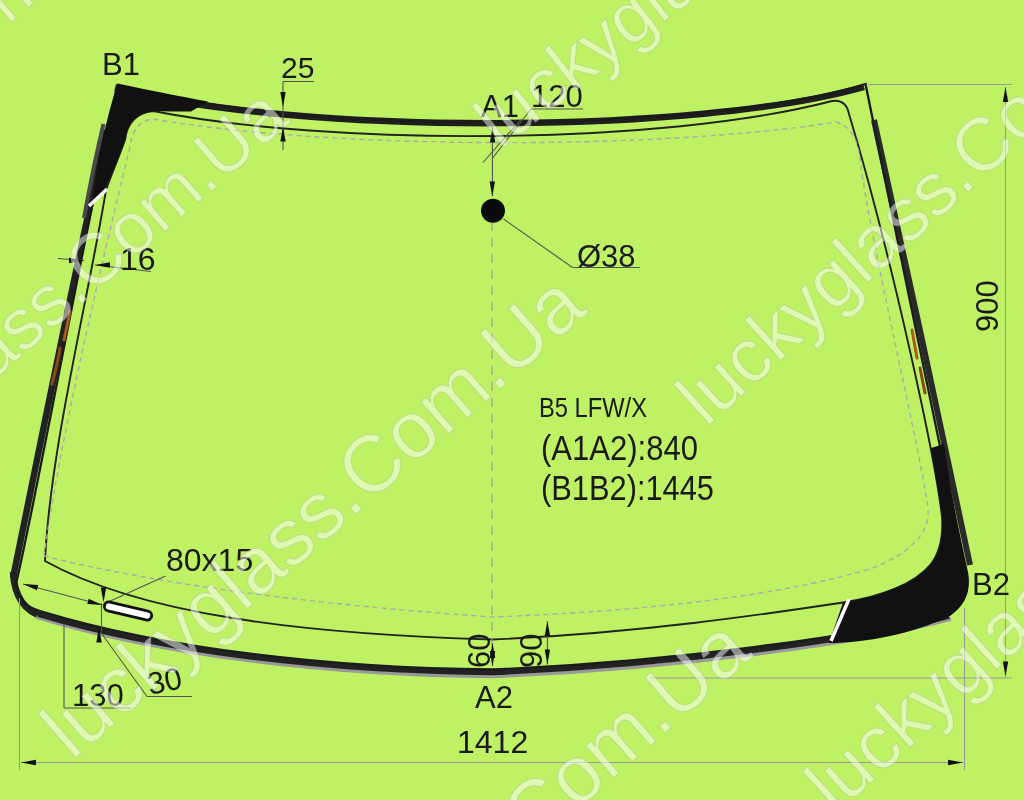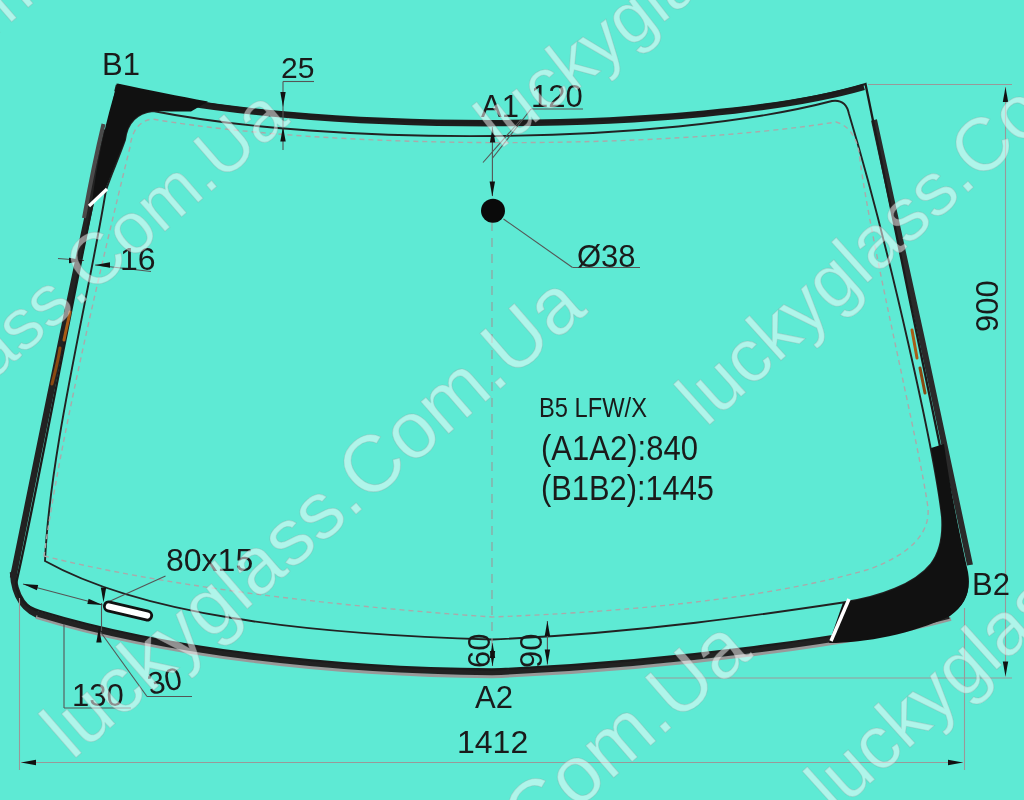--- a/index.html
+++ b/index.html
@@ -1,16 +1,16 @@
 <!DOCTYPE html>
 <html><head>
 <meta charset="utf-8">
 <style>
   html,body{margin:0;padding:0;background:#ffffff;}
-  #page{width:1024px;height:800px;position:relative;overflow:hidden;background:#5eead4;
+  #page{width:1024px;height:800px;position:relative;overflow:hidden;background:#bef264;
         font-family:"Liberation Sans", sans-serif;}
   svg{position:absolute;top:0;left:0;}
   text{font-family:"Liberation Sans", sans-serif;-webkit-font-smoothing:antialiased;}
 </style>
 </head>
 <body>
 <div id="page">
 <svg width="1024" height="800" viewBox="0 0 1024 800">
 
   <g fill="none">

